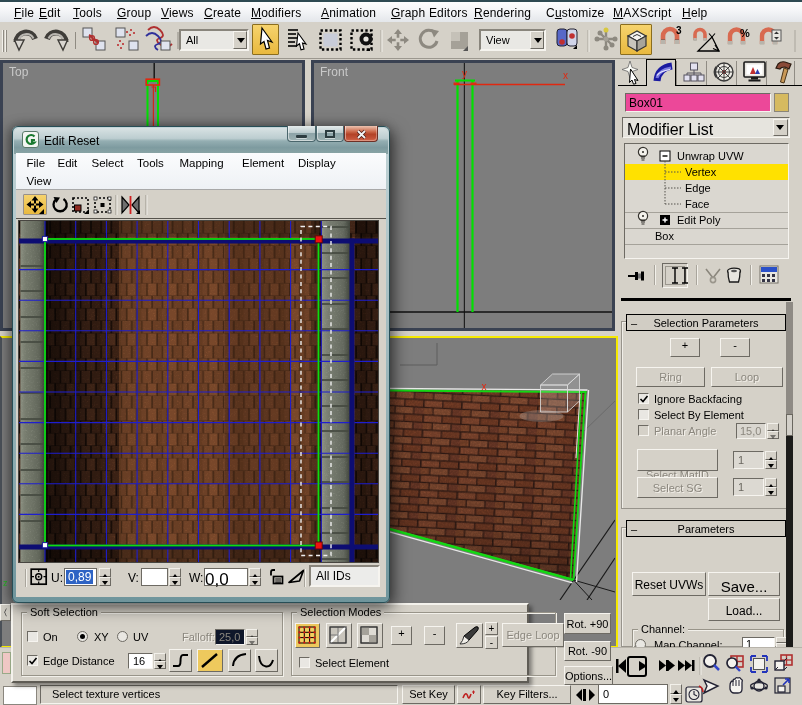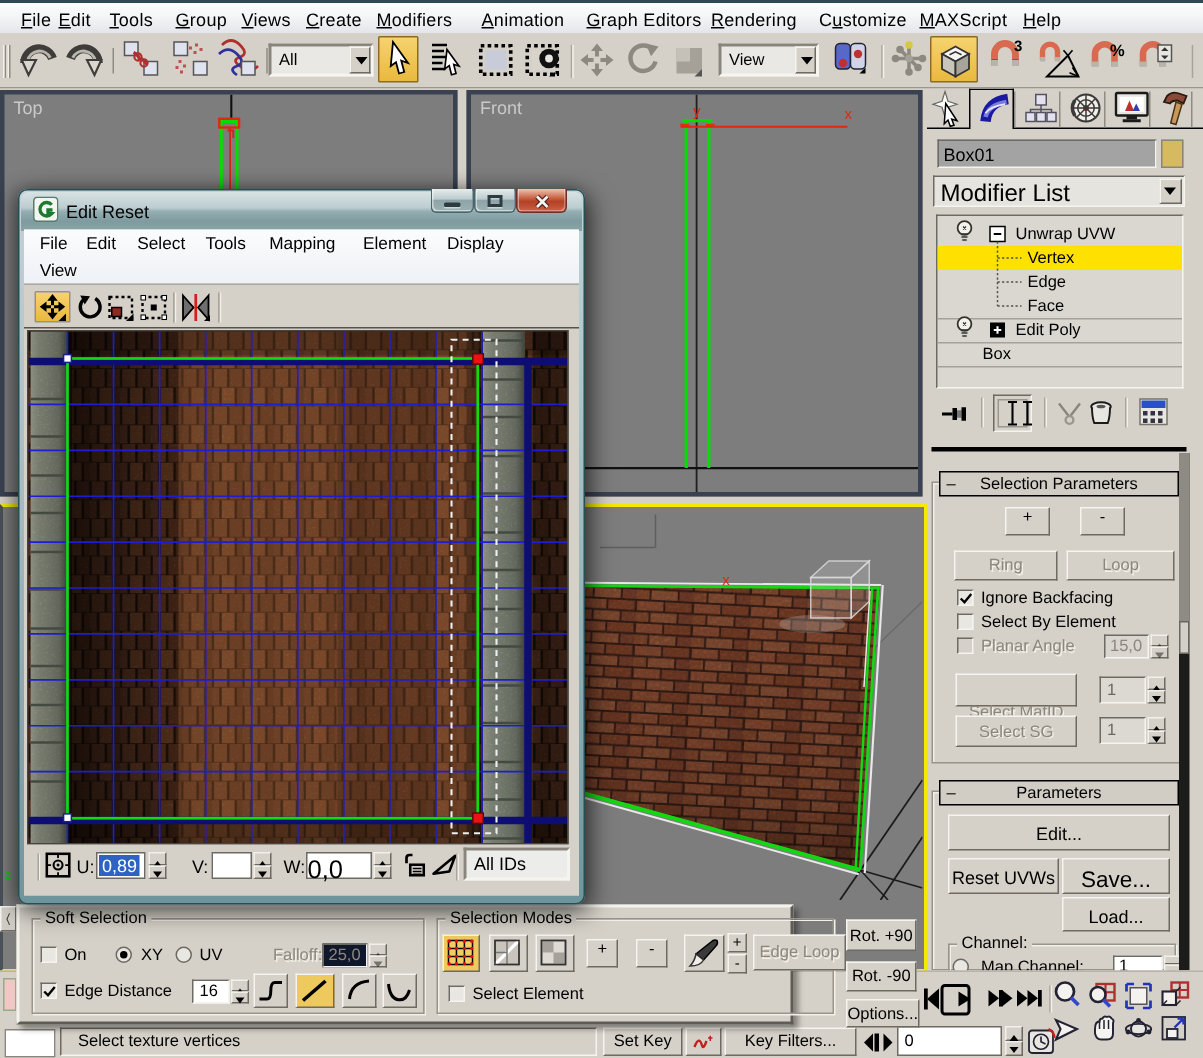--- a/index.html
+++ b/index.html
@@ -15,21 +15,21 @@
 .ybtn{position:absolute;background:linear-gradient(180deg,#f6d36d,#e9b93f);border:1px solid #8a6d1f;border-radius:1px}
 .combo{position:absolute;background:#e9e8e4;border:2px solid;border-color:#89857c #f6f4ef #f6f4ef #89857c}
 .combo .fld{position:absolute;left:1px;top:1px;right:14px;bottom:1px;background:#e9e8e4;font-size:11px;padding:2px 0 0 4px;color:#000}
 .combo .arr{position:absolute;right:0;top:0;width:14px;bottom:0;background:#d5d1c8;border:1px solid;border-color:#f6f4ef #6d6a63 #6d6a63 #f6f4ef}
 .combo .arr:after{content:"";position:absolute;left:3px;top:6px;border:4px solid transparent;border-top:5px solid #000}
 
 .vp{position:absolute;background:#7d7d7d}
 .vplabel{position:absolute;left:6px;top:2px;font-size:12px;color:#c9c9c9}
 
 #rpanel{left:618px;top:59px;width:184px;height:588px;background:#d5d1c8;overflow:hidden}
-.sunk{position:absolute;border:1px solid;border-color:#6d6a63 #f6f4ef #f6f4ef #6d6a63;background:#a3a3a3}
+.sunk{position:absolute;border:1px solid;border-color:#6d6a63 #f6f4ef #f6f4ef #6d6a63;background:#ec4899}
 .btn{position:absolute;background:#d5d1c8;border:1px solid;border-color:#f6f4ef #6d6a63 #6d6a63 #f6f4ef;text-align:center;font-size:11px;color:#000}
 .btn.dis{color:#8b877e;text-shadow:1px 1px 0 #f2efe9}
 .rollhdr{position:absolute;height:17px;background:#d1cdc4;border:1px solid #000;font-size:11px;text-align:center;padding-top:2px}
 .rollhdr .m{position:absolute;left:4px;top:2px;font-size:11px}
 .cb{position:absolute;width:11px;height:11px;background:#e9e7e2;border:1px solid;border-color:#6d6a63 #f6f4ef #f6f4ef #6d6a63}
 .spin{position:absolute;width:12px}
 .spin i{position:absolute;left:0;width:12px;height:50%;background:#d5d1c8;border:1px solid;border-color:#f2f0ea #6d6a63 #6d6a63 #f2f0ea}
 .spin i.u{top:0}.spin i.d{bottom:0}
 .spin i.u:after{content:"";position:absolute;left:2px;top:2px;border:3px solid transparent;border-bottom:4px solid #000}
 .spin i.d:after{content:"";position:absolute;left:2px;top:3px;border:3px solid transparent;border-top:4px solid #000}
@@ -487,21 +487,20 @@
    <div class="sunk" style="left:113px;top:147px;width:31px;height:18px;background:#dcd9d2">
           <div class="tx" style="left:4px;top:2px;color:#6a675f">1</div>
         </div>
    <div class="spin" style="left:145px;top:147px;height:18px">
           <i class="u"></i>
           <i class="d"></i>
         </div>
  </div>
 
  <div class="rollhdr" style="left:8px;top:461px;width:160px"><span class="m">–</span>Parameters</div>
- <div class="btn" style="left:14px;top:484px;width:148px;height:24px;padding-top:5px;font-size:12px">Edit...</div>
  <div class="btn" style="left:14px;top:513px;width:74px;height:24px;padding-top:5px;font-size:12px">Reset UVWs</div>
  <div class="btn" style="left:90px;top:513px;width:72px;height:24px;padding-top:5px;font-size:15px">Save...</div>
  <div class="btn" style="left:90px;top:539px;width:72px;height:23px;padding-top:5px;font-size:12px">Load...</div>
  <div class="grpbx" style="left:14px;top:570px;width:152px;height:30px">
         <div class="grplb">Channel:</div>
       </div>
  <div class="abs" style="left:17px;top:580px;width:11px;height:11px;border-radius:50%;background:#e9e7e2;border:1px solid #6d6a63"></div>
  <div class="tx" style="left:36px;top:580px">Map Channel:</div>
  <div class="sunk" style="left:124px;top:578px;width:33px;height:12px;background:#fff">
         <div class="tx" style="left:3px;top:0px">1</div>

